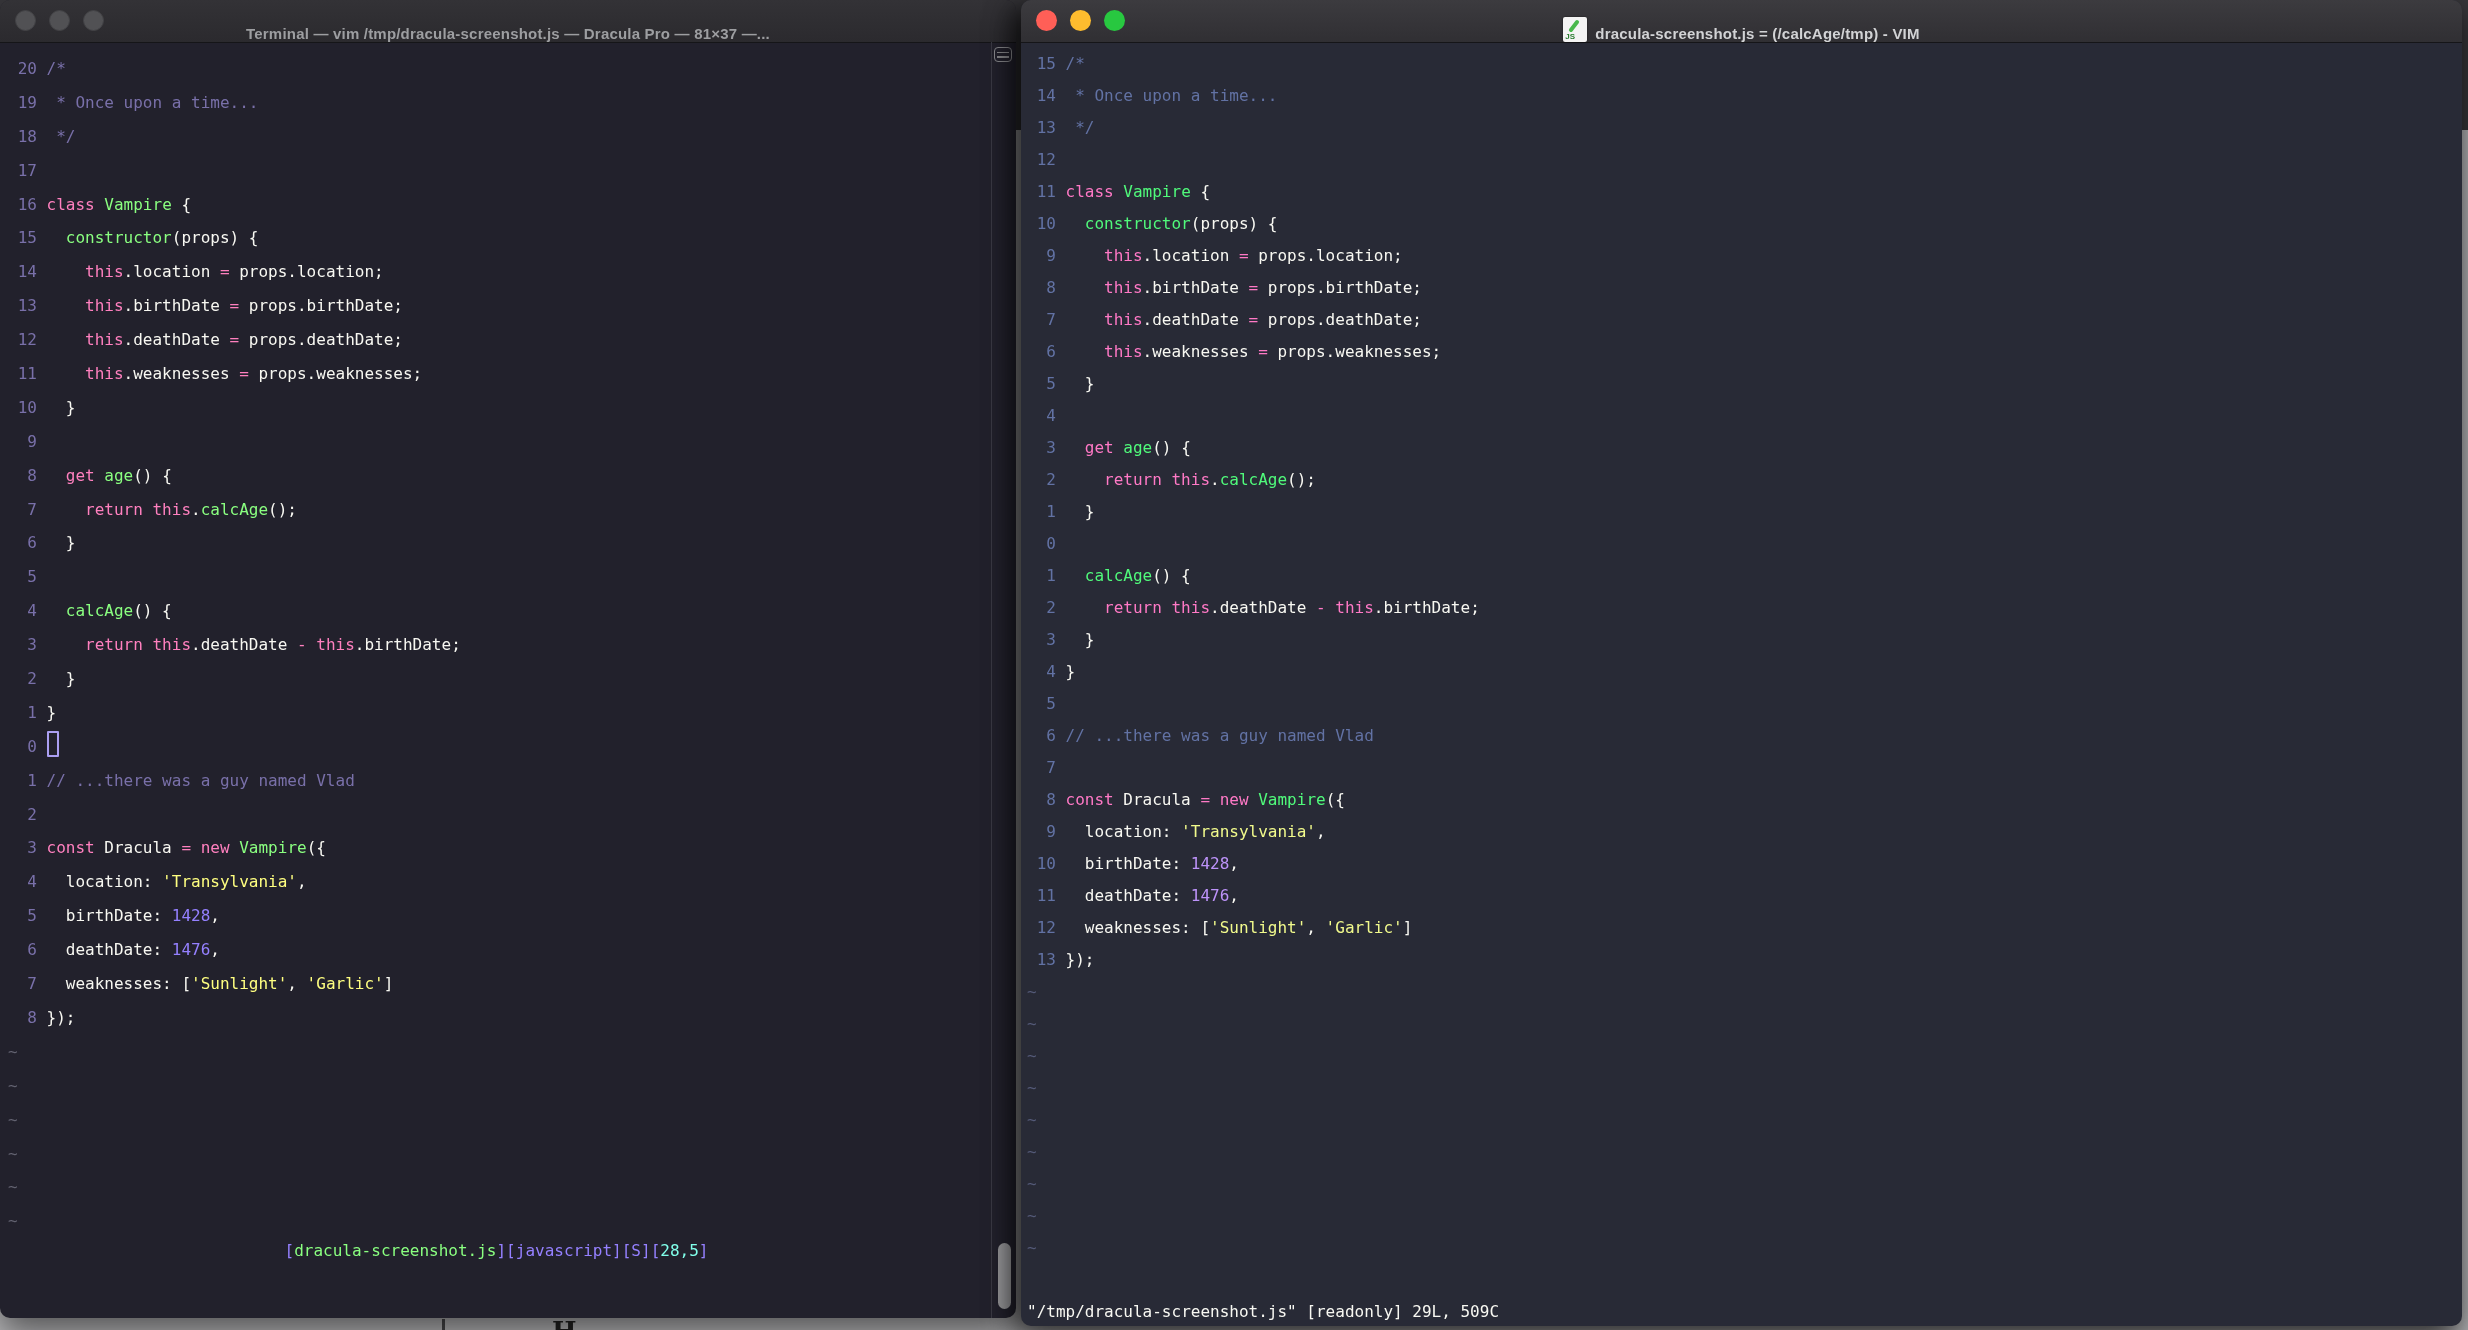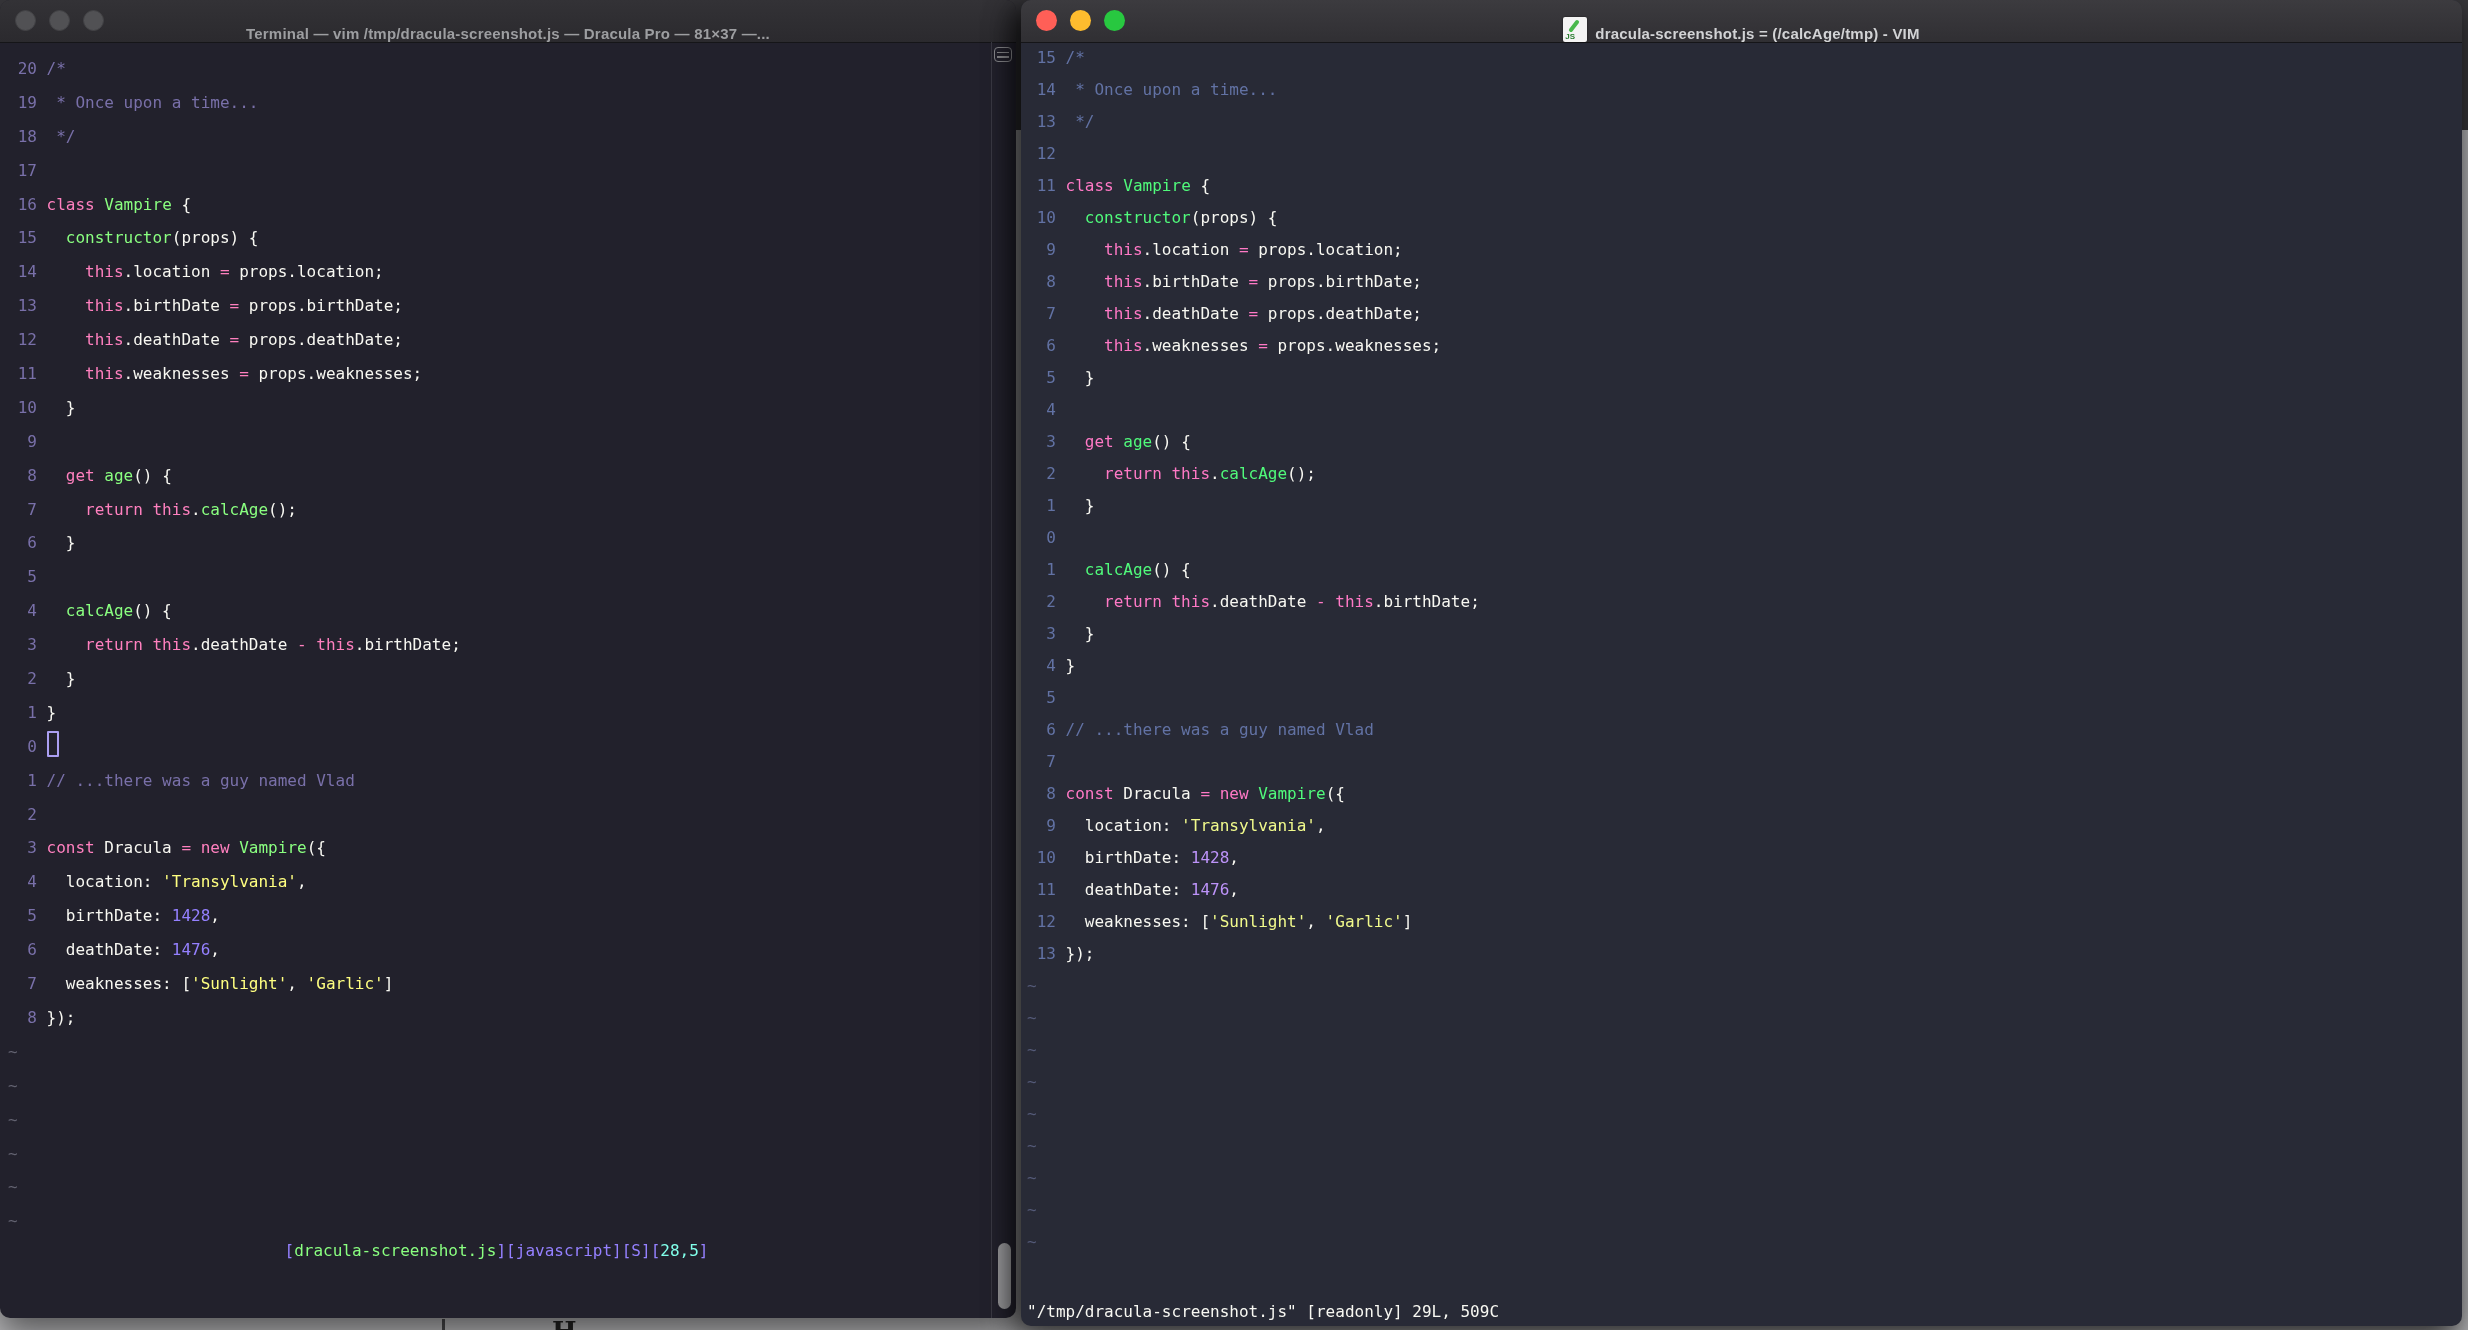--- a/index.html
+++ b/index.html
@@ -33,21 +33,21 @@
   .title-active{color:#d2d3d5}
   .doc-icon{width:24px;height:25px;background:#f4f4f4;border-radius:2px;margin-right:8px;
     position:relative;box-shadow:0 0 2px rgba(0,0,0,.6);flex:0 0 auto}
   .doc-icon .pencil{position:absolute;left:9px;top:2px;width:4px;height:14px;background:#49b84c;
     border-radius:2px;transform:rotate(38deg)}
   .doc-icon .js{position:absolute;left:2px;bottom:1px;font:700 8px "Liberation Sans",sans-serif;color:#2c7d33}
 
   .pane-content{position:absolute;top:42px;bottom:0;overflow:hidden;font-family:"DejaVu Sans Mono",monospace;
     font-size:16px;white-space:pre}
   .content-left{left:0;width:992px;padding-top:10px}
-  .content-right{left:0;right:16px;}
+  .content-right{left:0;right:16px;padding-top:6px}
   .content-left .row{height:33.9px;line-height:33.9px;padding-left:8px}
   .content-right .row{height:32px;line-height:32px;padding-left:6px}
   .ln{display:inline-block;width:3ch;text-align:right;margin-right:1ch;color:var(--line-number)}
   .tilde{color:var(--tilde)}
   .t-com{color:var(--comment)}
   .t-kw{color:var(--pink)}
   .t-fn{color:var(--green)}
   .t-num{color:var(--purple)}
   .t-str{color:var(--yellow)}
   .t-fg{color:var(--fg)}

